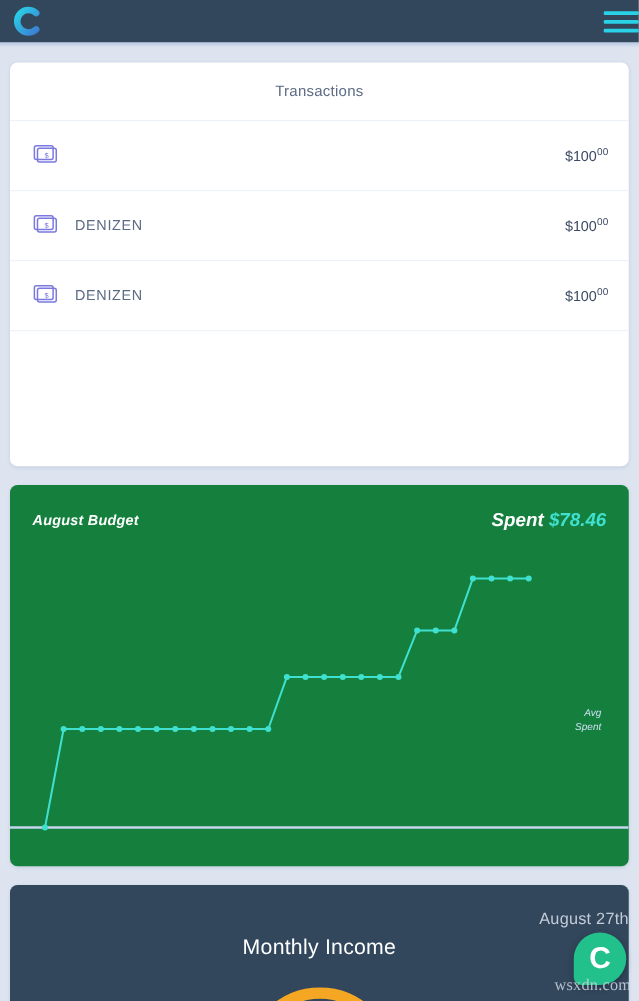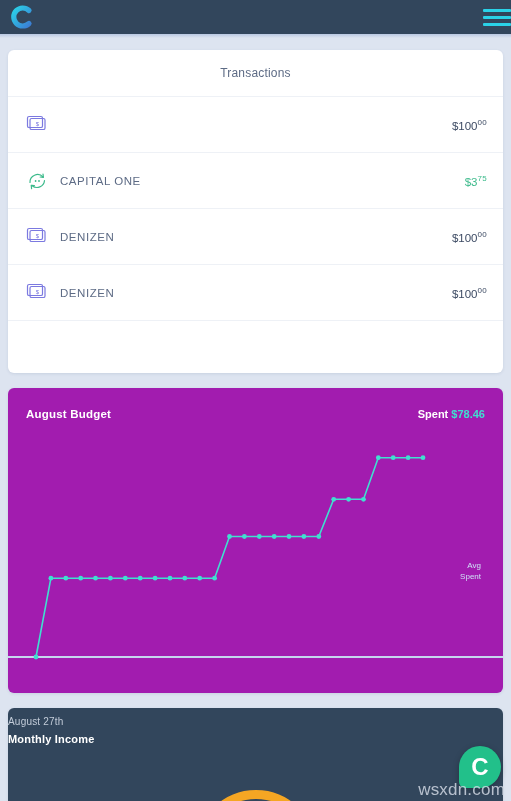--- a/index.html
+++ b/index.html
@@ -52,52 +52,53 @@
     flex: 1 1 auto; font-size: 11.5px; color: #5d6b85;
     letter-spacing: .55px;
   }
   .tx-amount { font-size: 11.5px; color: #3c4a63; white-space: nowrap; }
   .tx-amount .cents { font-size: 8px; vertical-align: super; letter-spacing: .3px; }
   .tx-amount.green { color: #3cba8b; }
 
   
   .budget-card {
     top: 388px; height: 305px;
-    background: #a21caf;
+    background: #15803d;
     box-shadow: 0 1px 3px rgba(60,80,120,.12);
     overflow: hidden;
+    font-style: italic;
   }
   .budget-head {
     display:flex; align-items:center; justify-content: space-between;
     padding: 20px 18px 0 18px;
   }
   .budget-title { font-size: 11.5px; font-weight: bold; color: #ffffff; letter-spacing: .2px; }
-  .budget-spent { font-size: 11px; font-weight: bold; color: #ffffff; }
+  .budget-spent { font-size: 15px; font-weight: bold; color: #ffffff; }
   .budget-spent .amt { color: #3fe0d0; font-weight: bold; }
   .chart-area { position: relative; width: 495px; height: 255px; }
   .chart-area svg { position:absolute; top:0; left:0; }
   .avg-label {
     position: absolute; right: 22px; top: 140px;
     font-size: 8px; line-height: 11px; color: #cfe0f7; text-align: right;
   }
 
   
   .income-card {
     top: 708px; height: 120px;
     background: #32465c;
     box-shadow: 0 1px 3px rgba(60,80,120,.12);
     overflow: hidden;
   }
   .income-date {
-    text-align:left; color:#c3ccd9; font-size: 10px;
-    padding-top: 8px; letter-spacing:.2px;
+    text-align:right; color:#c3ccd9; font-size: 13px;
+    padding-top: 19px; letter-spacing:.2px;
   }
   .income-title {
-    text-align:left; color:#ffffff; font-size: 11px;
-    font-weight: bold; padding-top: 6px; letter-spacing:.2px;
+    text-align:center; color:#ffffff; font-size: 17px;
+    font-weight: normal; padding-top: 6px; letter-spacing:.2px;
   }
   .donut-peek {
     position: absolute; left: 50%; transform: translateX(-50%);
     top: 82px; width: 120px; height: 120px;
     border-radius: 50%;
     border: 9px solid #f5a623;
   }
 
   
   .fab {
@@ -109,22 +110,23 @@
     cursor: pointer;
   }
   .fab-letter {
     color: #ffffff; font-size: 24px; font-weight: bold;
     line-height: 1; font-family: "Liberation Sans", sans-serif;
   }
 
   
   .watermark {
     position: absolute; right: 6px; top: 780px;
-    font-size: 17px; color: #cfd6e2; opacity: .85;
+    font-size: 13px; color: #cfd6e2; opacity: .85;
     letter-spacing: .2px;
+    font-family: Liberation Serif, serif;
   }
 </style>
 </head>
 <body>
 
 <div class="topbar">
   <div class="logo-wrap">
     <svg width="26" height="26" viewBox="0 0 26 26">
       <defs>
         <linearGradient id="logoGrad" x1="0" y1="0" x2="1" y2="1">
@@ -151,34 +153,20 @@
       <svg width="24" height="20" viewBox="0 0 24 20">
         <rect x="4" y="3.5" width="15" height="11" rx="1.6" fill="none" stroke="#7b79e0" stroke-width="1.2"></rect>
         <rect x="1.5" y="1.5" width="15" height="11" rx="1.6" fill="none" stroke="#7b79e0" stroke-width="1.2"></rect>
         <text x="11.3" y="11.2" font-size="6" fill="#7b79e0" text-anchor="middle" font-family="Liberation Sans, sans-serif">$</text>
       </svg>
     </div>
     <div class="tx-label"></div>
     <div class="tx-amount"><span>$100</span><span class="cents">00</span></div>
   </div>
 
-  <div class="tx-row">
-    <div class="tx-icon">
-      <svg width="24" height="22" viewBox="0 0 24 22">
-        <path d="M4 12.5 A7.5 7.5 0 0 1 17 7" fill="none" stroke="#3cba8b" stroke-width="1.2" stroke-linecap="round"></path>
-        <path d="M18.5 10.5 A7.5 7.5 0 0 1 6 15.5" fill="none" stroke="#3cba8b" stroke-width="1.2" stroke-linecap="round"></path>
-        <path d="M17 4 L17.4 7.3 L14.2 7" fill="none" stroke="#3cba8b" stroke-width="1.2" stroke-linecap="round" stroke-linejoin="round"></path>
-        <path d="M5.6 18.6 L5.2 15.3 L8.4 15.6" fill="none" stroke="#3cba8b" stroke-width="1.2" stroke-linecap="round" stroke-linejoin="round"></path>
-        <circle cx="9.6" cy="11" r="0.9" fill="#3cba8b"></circle>
-        <circle cx="13" cy="11" r="0.9" fill="#3cba8b"></circle>
-      </svg>
-    </div>
-    <div class="tx-label">CAPITAL ONE</div>
-    <div class="tx-amount green"><span>$3</span><span class="cents">75</span></div>
-  </div>
 
   <div class="tx-row">
     <div class="tx-icon">
       <svg width="24" height="20" viewBox="0 0 24 20">
         <rect x="4" y="3.5" width="15" height="11" rx="1.6" fill="none" stroke="#7b79e0" stroke-width="1.2"></rect>
         <rect x="1.5" y="1.5" width="15" height="11" rx="1.6" fill="none" stroke="#7b79e0" stroke-width="1.2"></rect>
         <text x="11.3" y="11.2" font-size="6" fill="#7b79e0" text-anchor="middle" font-family="Liberation Sans, sans-serif">$</text>
       </svg>
     </div>
     <div class="tx-label">DENIZEN</div>

